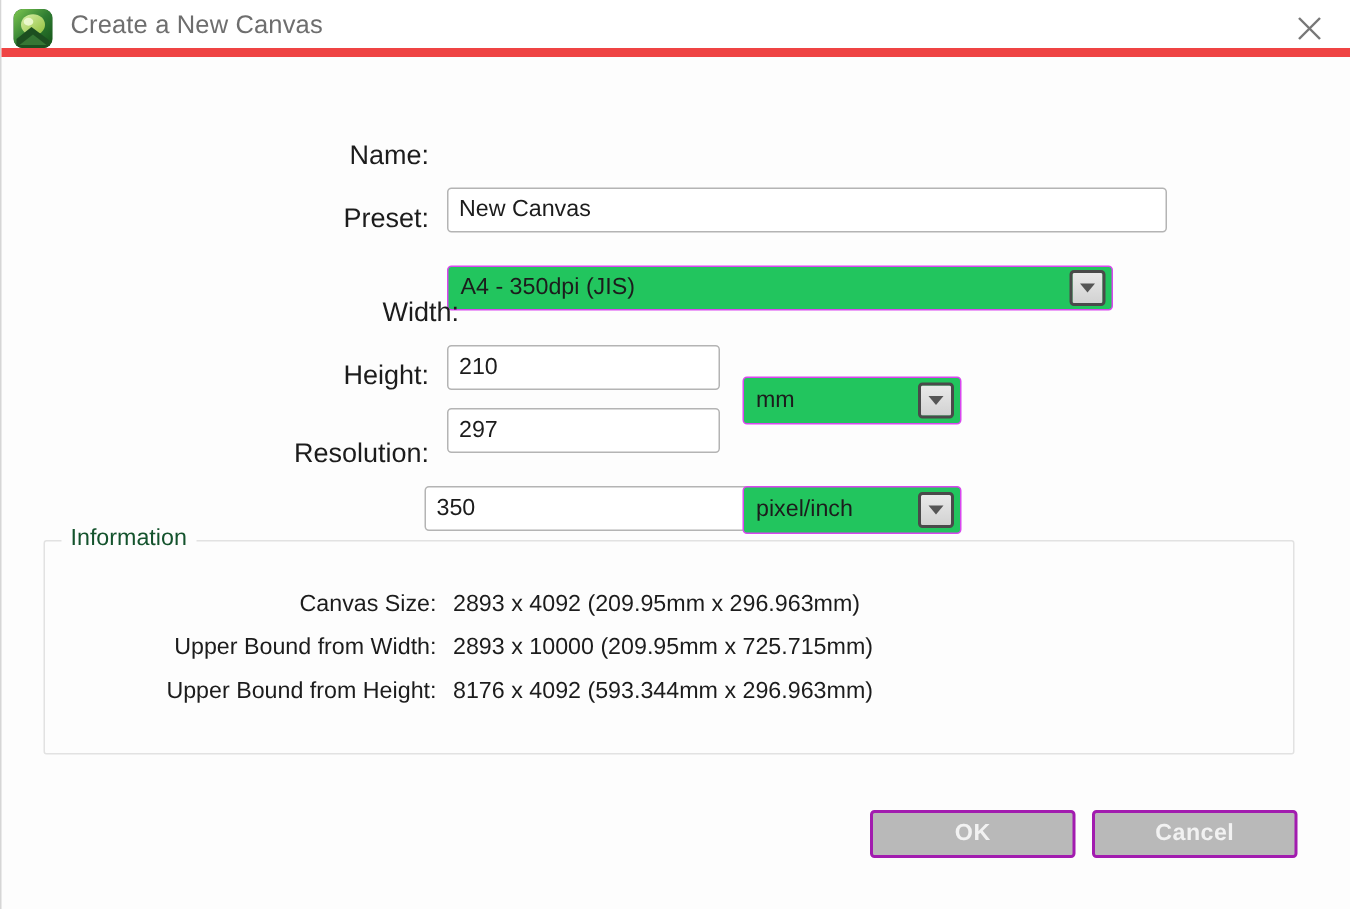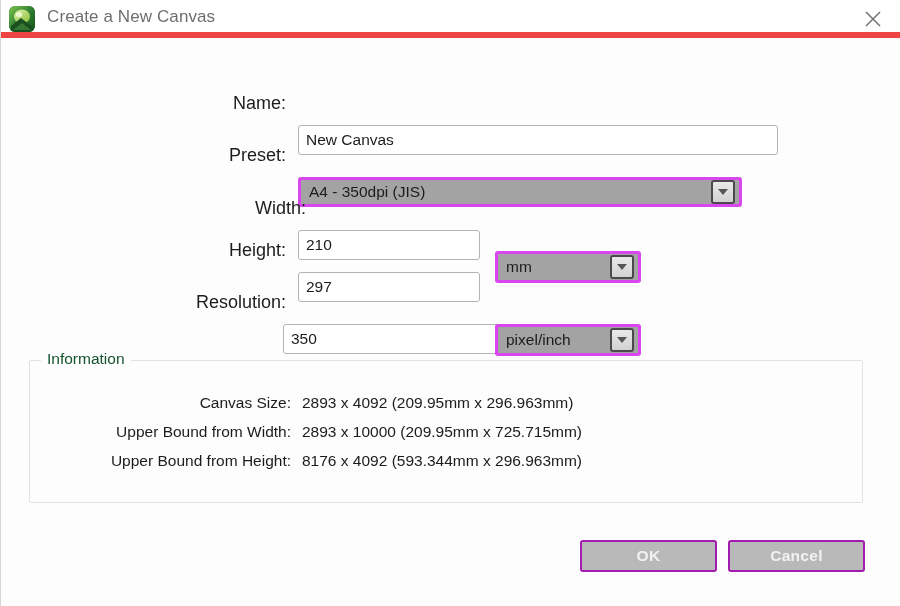--- a/index.html
+++ b/index.html
@@ -96,22 +96,22 @@
     font-size: 15.5px;
     color: #1c1c1c;
     padding: 0 7px;
     line-height: 28px;
     white-space: nowrap;
     overflow: hidden;
   }
 
   .combo {
     position: absolute;
-    background: #a3a3a3;
-    border: 3px solid #d946ef;
+    background: #22c55e;
+    border: 1px solid #d946ef;
     border-radius: 3px;
     box-sizing: border-box;
   }
   .combo .combo-val {
     position: absolute;
     left: 8px;
     top: 0;
     bottom: 0;
     display: flex;
     align-items: center;
@@ -246,21 +246,21 @@
     </div>
   </div>
 
   <div class="form">
 
     <div class="row" style="top:50px; width:285px;">
       <div class="lbl">Name:</div>
     </div>
     <div class="txtbox" style="left:297px; top:87px; width:480px; height:30px;" placeholder="">New Canvas</div>
 
-    <div class="row" style="top:102px; width:285px;">
+    <div class="row" style="top:92px; width:285px;">
       <div class="lbl">Preset:</div>
     </div>
     <div class="combo" style="left:297px; top:139px; width:444px; height:30px;">
       <div class="combo-val">A4 - 350dpi (JIS)</div>
       <div class="arrow-btn">
         <span class="tri"></span>
       </div>
     </div>
 
     <div class="row" style="top:155px; width:285px;margin-left:20px;">

